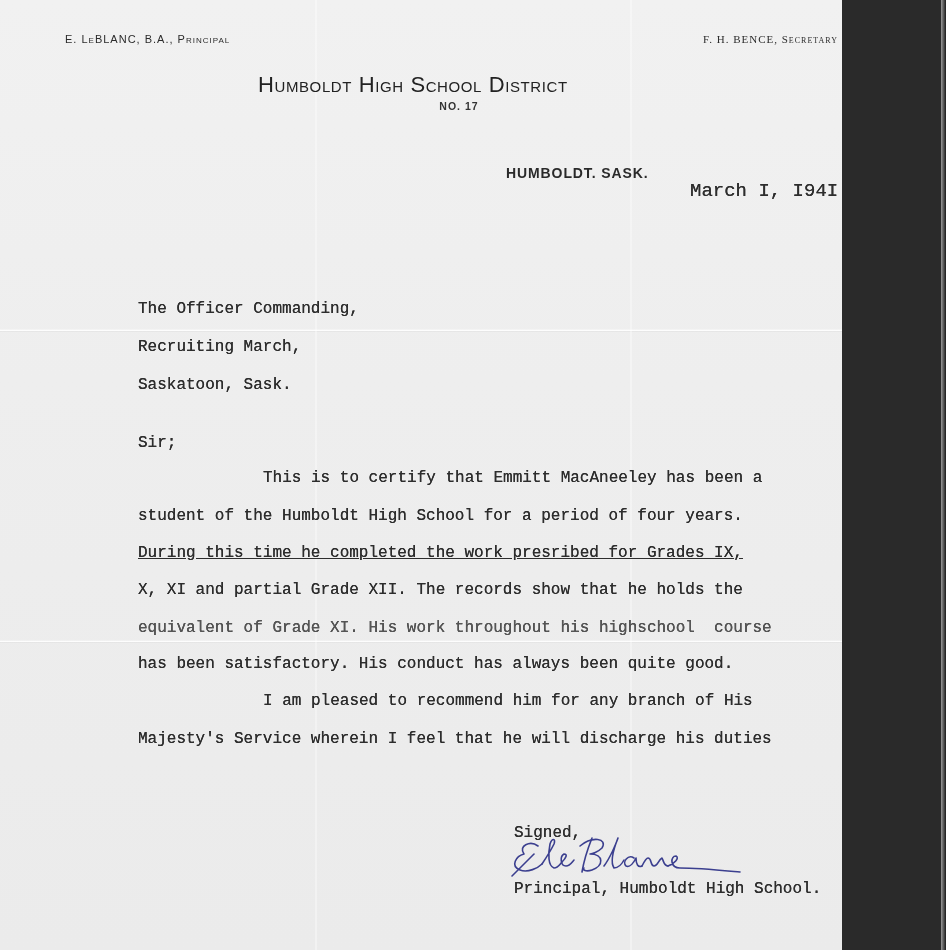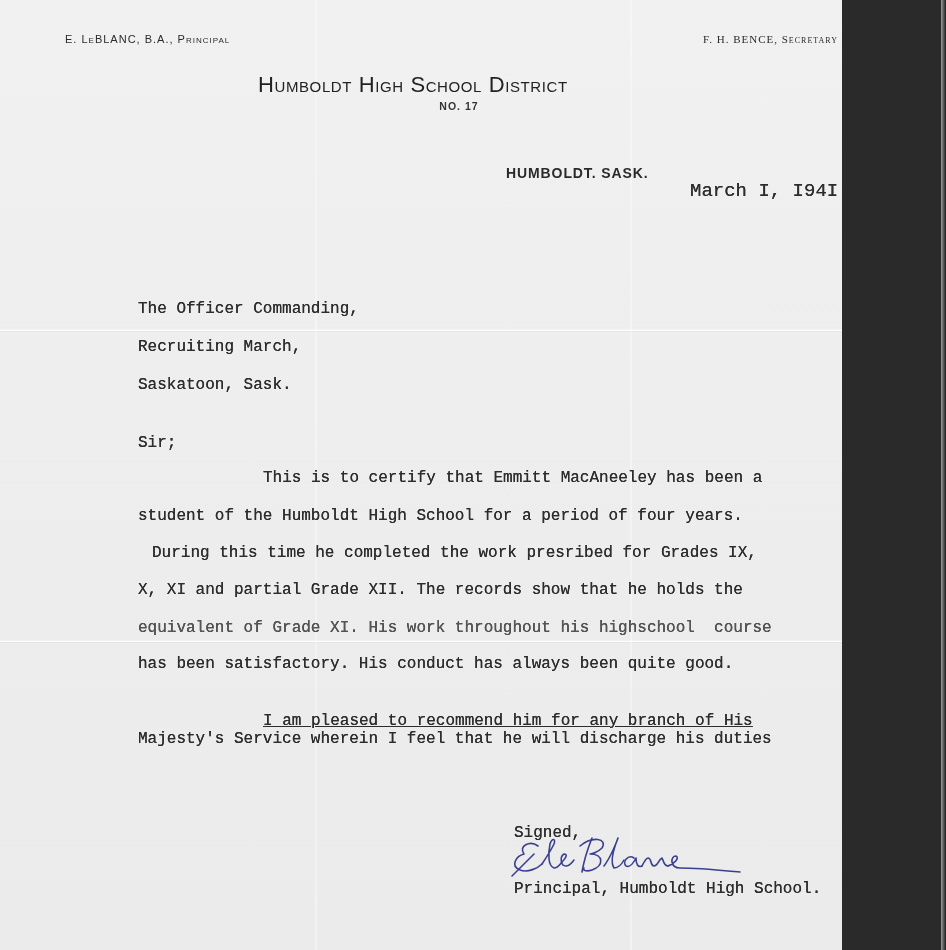--- a/index.html
+++ b/index.html
@@ -59,25 +59,25 @@
       line-height: 1;
       text-shadow: 0 0 0.4px #2d2d2d;
     }
     .date { left: 690px; top: 182px; font-size: 19px; }
     .addr1 { left: 138px; top: 301px; }
     .addr2 { left: 138px; top: 339px; }
     .addr3 { left: 138px; top: 377px; }
     .salut { left: 138px; top: 435px; }
     .b1 { left: 263px; top: 470px; }
     .b2 { left: 138px; top: 508px; }
-    .b3 { left: 152px; top: 545px; }
+    .b3 { left: 138px; top: 545px; text-decoration: underline; }
     .b4 { left: 138px; top: 582px; }
     .b5 { left: 138px; top: 620px; color: #555; }
     .b6 { left: 138px; top: 656px; }
-    .b7 { left: 263px; top: 713px; text-decoration: underline; }
+    .b7 { left: 263px; top: 693px; }
     .b8 { left: 138px; top: 731px; text-align: right; }
     .b9 { left: 138px; top: 769px; }
     .signed { left: 514px; top: 825px; }
     .sigtitle { left: 514px; top: 881px; }
     .signature {
       position: absolute; left: 508px; top: 832px; width: 240px; height: 50px;
     }
   </style>
 </head>
 <body>

